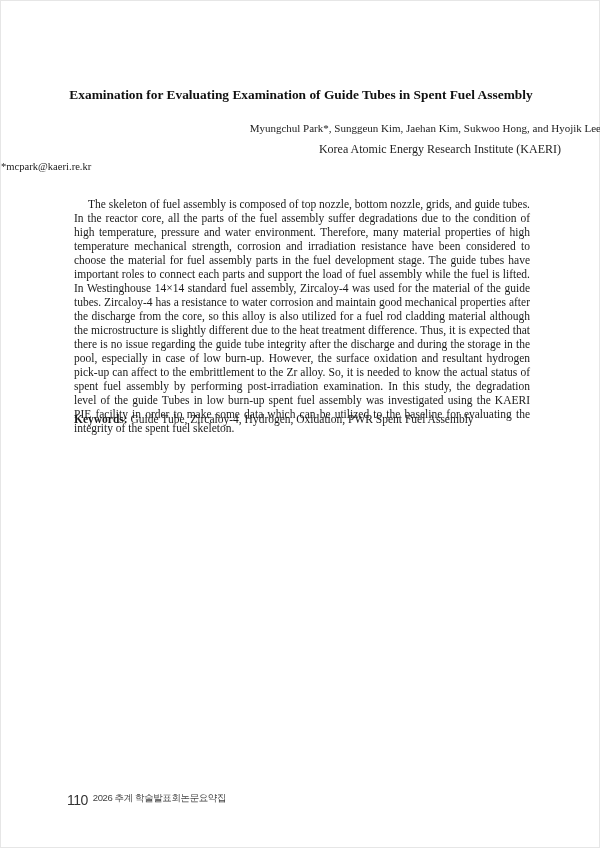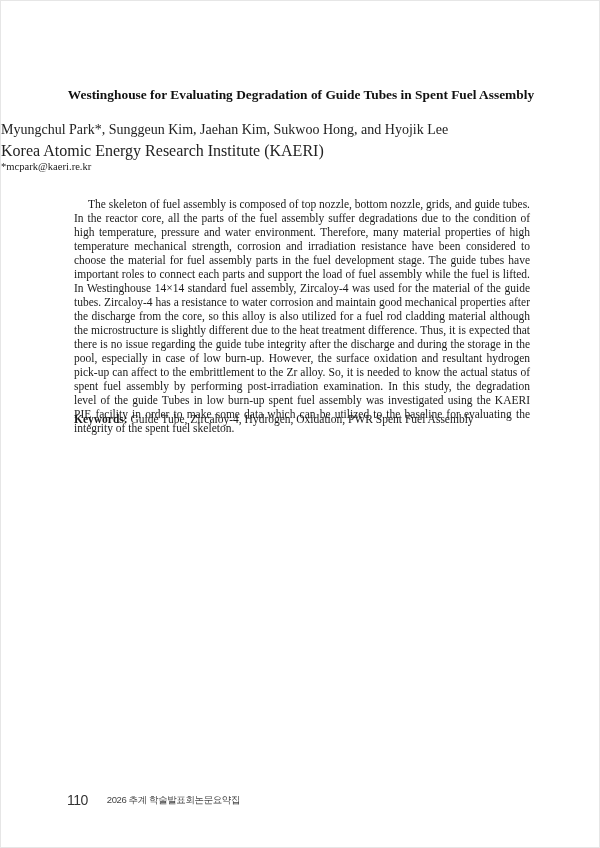--- a/index.html
+++ b/index.html
@@ -32,31 +32,31 @@
       font-weight: bold;
       font-size: 13.4px;
       letter-spacing: 0;
       color: #111;
     }
     .authors {
       position: absolute;
       left: 0;
       width: 600px;
       top: 121px;
-      text-align: left;
-      font-size: 14px;
+      text-align: right;
+      font-size: 11px;
       color: #222;
     }
     .affiliation {
       position: absolute;
       left: 0;
       width: 560px;
       top: 141px;
-      text-align: left;
-      font-size: 16px;
+      text-align: right;
+      font-size: 12px;
       color: #222;
     }
     .email {
       position: absolute;
       left: 0;
       width: 600px;
       top: 160px;
       font-size: 10.6px;
       color: #222;
     }
@@ -86,40 +86,40 @@
       font-weight: bold;
       margin-top: 8px;
     }
     .footer {
       position: absolute;
       left: 66px;
       top: 791px;
       font-family: "Liberation Sans", "DejaVu Sans", sans-serif;
       color: #333;
       display: flex;
-      align-items: center;
-      gap: 19px;
+      align-items: flex-start;
+      gap: 5px;
     }
     .footer .page-num {
       font-size: 14px;
       letter-spacing: -0.5px;
       color: #333;
     }
     .footer .proceedings {
       font-size: 9.5px;
       letter-spacing: -0.4px;
       color: #444;
     }
   </style>
 </head>
 <body>
 
 <div class="page">
 
-  <div class="title">Westinghouse for Evaluating Degradation of Guide Tubes in Spent Fuel Assembly</div>
+  <div class="title">Examination for Evaluating Examination of Guide Tubes in Spent Fuel Assembly</div>
 
   <div class="authors">Myungchul Park*, Sunggeun Kim, Jaehan Kim, Sukwoo Hong, and Hyojik Lee</div>
 
   <div class="affiliation">Korea Atomic Energy Research Institute (KAERI)</div>
 
   <div class="email">*mcpark@kaeri.re.kr</div>
 
   <p class="abstract">The skeleton of fuel assembly is composed of top nozzle, bottom nozzle, grids, and guide tubes. In the reactor core, all the parts of the fuel assembly suffer degradations due to the condition of high temperature, pressure and water environment. Therefore, many material properties of high temperature mechanical strength, corrosion and irradiation resistance have been considered to choose the material for fuel assembly parts in the fuel development stage. The guide tubes have important roles to connect each parts and support the load of fuel assembly while the fuel is lifted. In Westinghouse 14×14 standard fuel assembly, Zircaloy-4 was used for the material of the guide tubes. Zircaloy-4 has a resistance to water corrosion and maintain good mechanical properties after the discharge from the core, so this alloy is also utilized for a fuel rod cladding material although the microstructure is slightly different due to the heat treatment difference. Thus, it is expected that there is no issue regarding the guide tube integrity after the discharge and during the storage in the pool, especially in case of low burn-up. However, the surface oxidation and resultant hydrogen pick-up can affect to the embrittlement to the Zr alloy. So, it is needed to know the actual status of spent fuel assembly by performing post-irradiation examination. In this study, the degradation level of the guide Tubes in low burn-up spent fuel assembly was investigated using the KAERI PIE facility in order to make some data which can be utilized to the baseline for evaluating the integrity of the spent fuel skeleton.</p>
 
   <p class="keywords"><span class="kw-label">Keywords:</span> <span>Guide Tube, Zircaloy-4, Hydrogen, Oxidation, PWR Spent Fuel Assembly</span></p>

